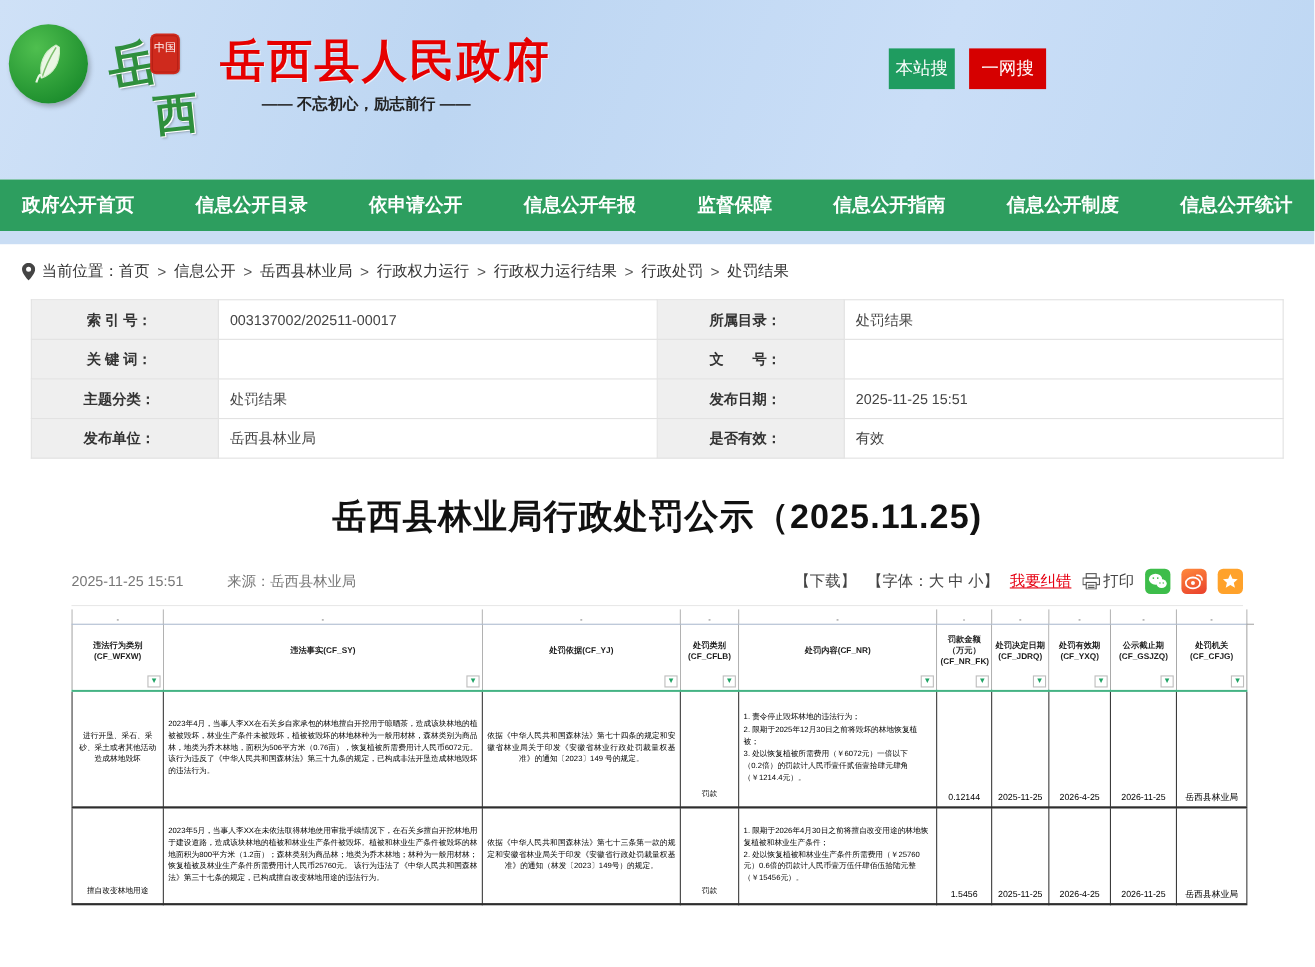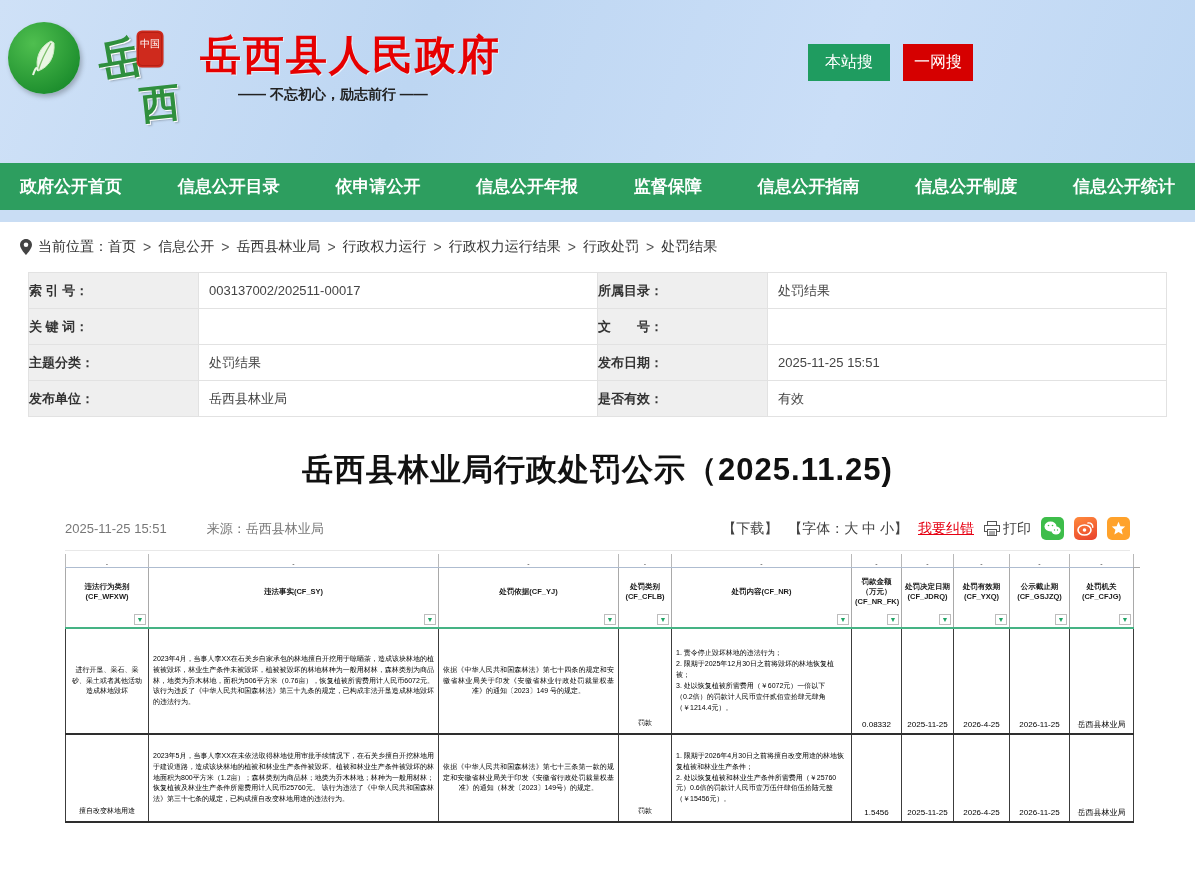--- a/index.html
+++ b/index.html
@@ -22,38 +22,38 @@
     border-radius:4px; border:1px solid #b71f14; box-shadow:0 0 0 1.5px #cf2a1d,1px 1px 2px rgba(0,0,0,.3);
     color:#fff; font-size:10px; line-height:11px; text-align:center; padding-top:5px;
     letter-spacing:0; word-break:break-all; width:24px; }
   .site-title { position:absolute; left:200px; top:28px; font-size:41px; font-weight:bold;
     color:#e60000; letter-spacing:2px; text-shadow:1px 1px 0 rgba(255,255,255,.6); }
   .slogan { position:absolute; left:238px; top:86px; font-size:14px; font-weight:bold; color:#222; }
   .search-wrap { position:absolute; left:808px; top:44px; display:flex; align-items:stretch; height:37px; }
   .search-input { width:236px; border:1px solid #d5d5d5; border-right:none; background:#fff;
     font-size:16px; color:#333; padding:0 14px; outline:none; }
   .search-input::placeholder { color:#8a8a8a; }
-  .btn-site { width:82px; background:#1f9c60; color:#fff; font-size:16px; border:none; }
+  .btn-site { width:60px; background:#1f9c60; color:#fff; font-size:16px; border:none; }
   .btn-net { width:70px; background:#d60000; color:#fff; font-size:16px; border:none; margin-left:13px; }
 
   
   .navbar { width:1195px; height:47px; background:#2d9e5f; display:flex; align-items:center;
     justify-content:space-between; padding:0 14px; }
   .nav-item { color:#fff; font-size:17px; font-weight:bold; white-space:nowrap; padding:0 6px; }
   .strip { width:1195px; height:12px; background:#c9ddf4; }
 
   
   .breadcrumb { padding:16px 0 12px 20px; font-size:14px; color:#333; display:flex; align-items:center; }
   .breadcrumb .sep { margin:0 7px; color:#555; }
   .pin { margin-right:6px; display:inline-flex; }
 
   
   .meta-table { width:1139px; margin:4px 28px 0 28px; border-collapse:collapse; table-layout:fixed; }
   .meta-table td { border:1px solid #e2e2e2; height:36px; font-size:13px; vertical-align:middle; }
-  .meta-label { background:#efefef; color:#333; font-weight:bold; text-align:left; padding-right:10px; width:170px; }
+  .meta-label { background:#efefef; color:#333; font-weight:bold; text-align:center; padding-right:10px; width:170px; }
   .meta-value { background:#fff; color:#444; padding-left:10px; }
 
   
   .article-title { text-align:center; font-size:31px; font-weight:bold; color:#111; margin-top:32px; letter-spacing:1px; }
   .article-meta { width:1065px; margin:26px auto 0 65px; display:flex; align-items:center;
     font-size:13px; color:#777; padding-bottom:10px; border-bottom:1px solid #e8e8e8; }
   .article-meta .src { margin-left:40px; }
   .tools { margin-left:auto; display:flex; align-items:center; color:#444; font-size:14px; gap:10px; }
   .tool-red { color:#e60012;text-decoration:underline; }
   .tool-print { display:flex; align-items:center; gap:3px; }
@@ -263,21 +263,21 @@
     <tr class="drow" style="height:106px" data-interactable="false">
       <td class="c-cat" data-interactable="false">进行开垦、采石、采砂、采土或者其他活动造成林地毁坏</td>
       <td class="c-facts" data-interactable="false">2023年4月，当事人李XX在石关乡自家承包的林地擅自开挖用于晾晒茶，造成该块林地的植被被毁坏，林业生产条件未被毁坏，植被被毁坏的林地林种为一般用材林，森林类别为商品林，地类为乔木林地，面积为506平方米（0.76亩），恢复植被所需费用计人民币6072元。该行为违反了《中华人民共和国森林法》第三十九条的规定，已构成非法开垦造成林地毁坏的违法行为。</td>
       <td class="c-basis" data-interactable="false">依据《中华人民共和国森林法》第七十四条的规定和安徽省林业局关于印发《安徽省林业行政处罚裁量权基准》的通知〔2023〕149 号的规定。</td>
       <td class="c-type" data-interactable="false">罚款</td>
       <td class="c-content" data-interactable="false">1. 责令停止毁坏林地的违法行为；
 2. 限期于2025年12月30日之前将毁坏的林地恢复植被；
 3. 处以恢复植被所需费用（￥6072元）一倍以下
 （0.2倍）的罚款计人民币壹仟贰佰壹拾肆元肆角
 （￥1214.4元）。</td>
-      <td class="c-num" data-interactable="false">0.08332</td>
+      <td class="c-num" data-interactable="false">0.12144</td>
       <td class="c-num" data-interactable="false">2025-11-25</td>
       <td class="c-num" data-interactable="false">2026-4-25</td>
       <td class="c-num" data-interactable="false">2026-11-25</td>
       <td class="c-num" data-interactable="false">岳西县林业局</td>
     </tr>
     <tr class="drow" style="height:88px" data-interactable="false">
       <td class="c-cat vb" data-interactable="false">擅自改变林地用途</td>
       <td class="c-facts" data-interactable="false">2023年5月，当事人李XX在未依法取得林地使用审批手续情况下，在石关乡擅自开挖林地用于建设道路，造成该块林地的植被和林业生产条件被毁坏。植被和林业生产条件被毁坏的林地面积为800平方米（1.2亩）；森林类别为商品林；地类为乔木林地；林种为一般用材林；恢复植被及林业生产条件所需费用计人民币25760元。 该行为违法了《中华人民共和国森林法》第三十七条的规定，已构成擅自改变林地用途的违法行为。</td>
       <td class="c-basis" data-interactable="false">依据《中华人民共和国森林法》第七十三条第一款的规定和安徽省林业局关于印发《安徽省行政处罚裁量权基准》的通知（林发〔2023〕149号）的规定。</td>
       <td class="c-type" data-interactable="false">罚款</td>

